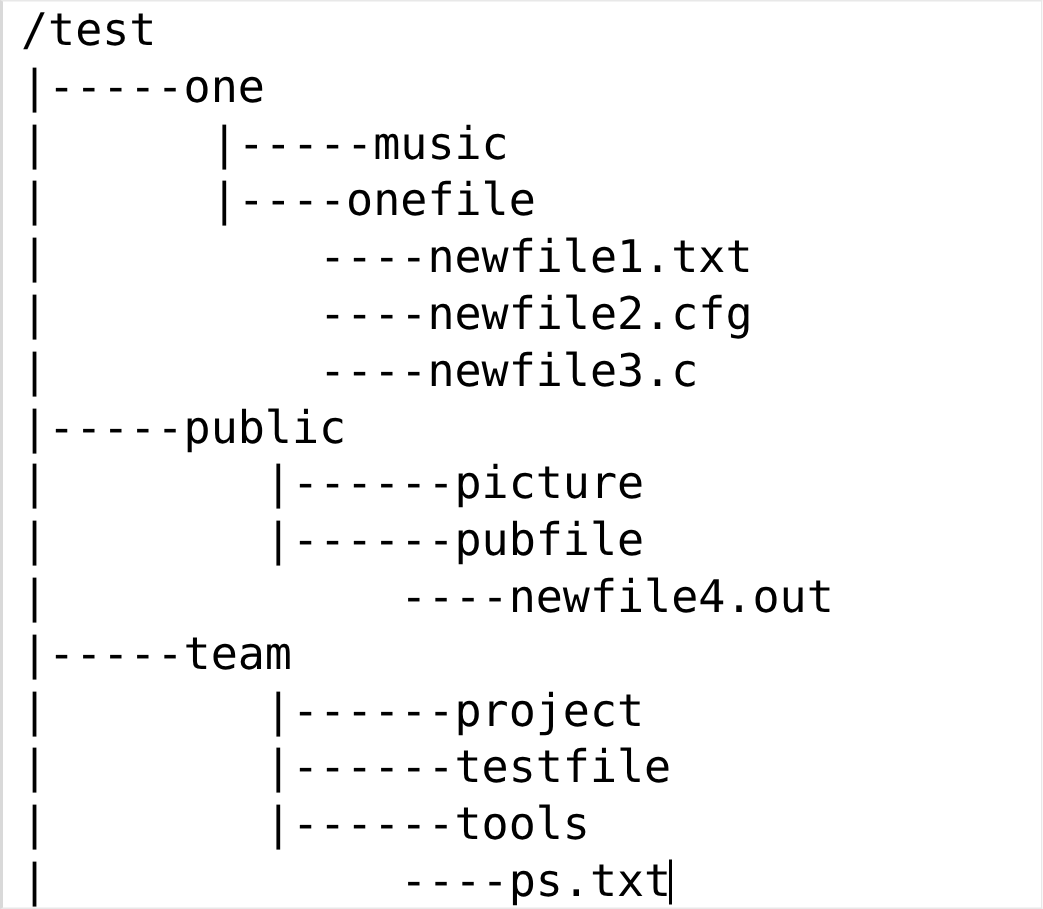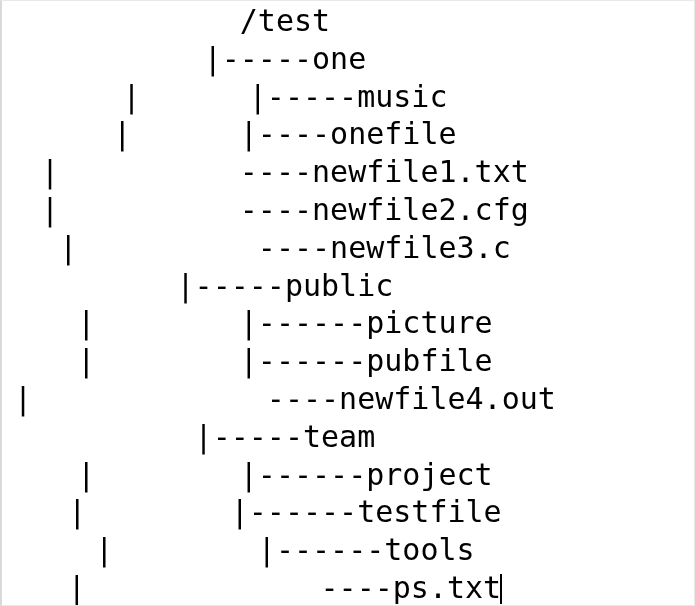--- a/index.html
+++ b/index.html
@@ -11,21 +11,20 @@
     position: relative;
     width: 695px;
     height: 606px;
     background: #ffffff;
     box-sizing: border-box;
     border-left: 2px solid #d9d9d9;
     border-top: 1px solid #e8e8e8;
     border-right: 1px solid #e8e8e8;
     border-bottom: 1px solid #e8e8e8;
     overflow: hidden;
-    text-align: center;
   }
   #tree {
     position: absolute;
     left: 12px;
     top: 1px;
     margin: 0;
     padding: 0;
     font-family: "DejaVu Sans Mono", "Liberation Mono", monospace;
     font-size: 30px;
     line-height: 37.8px;

